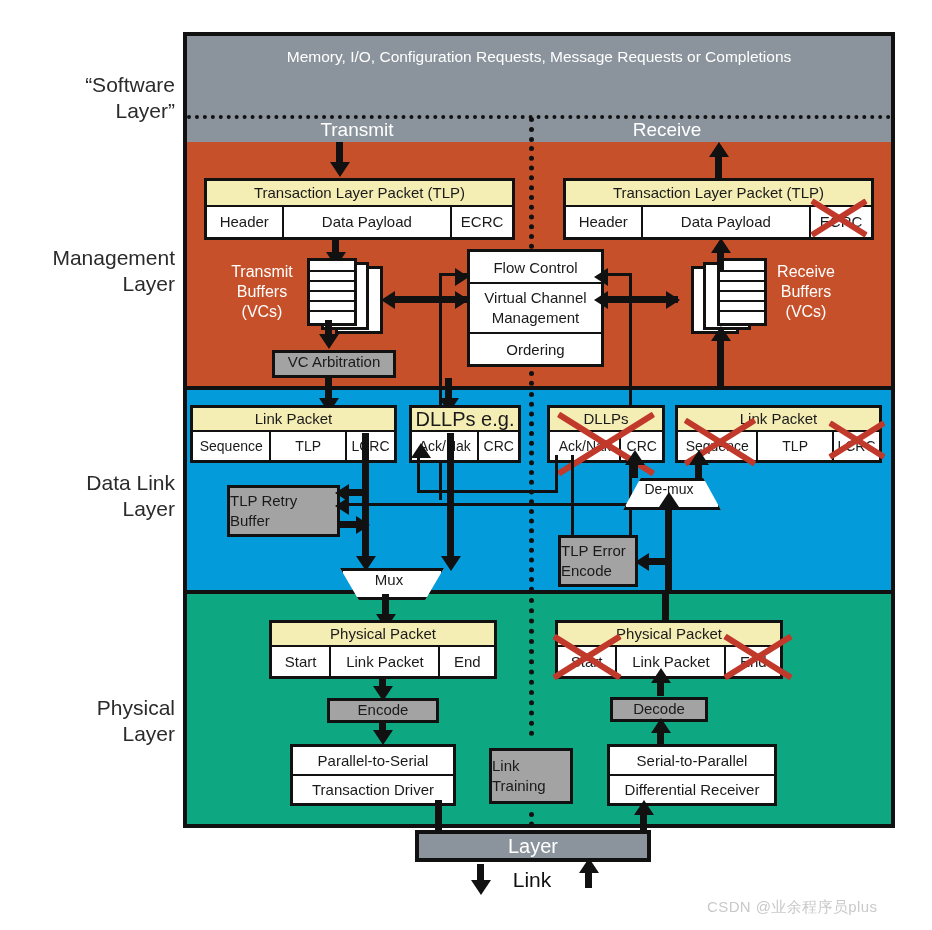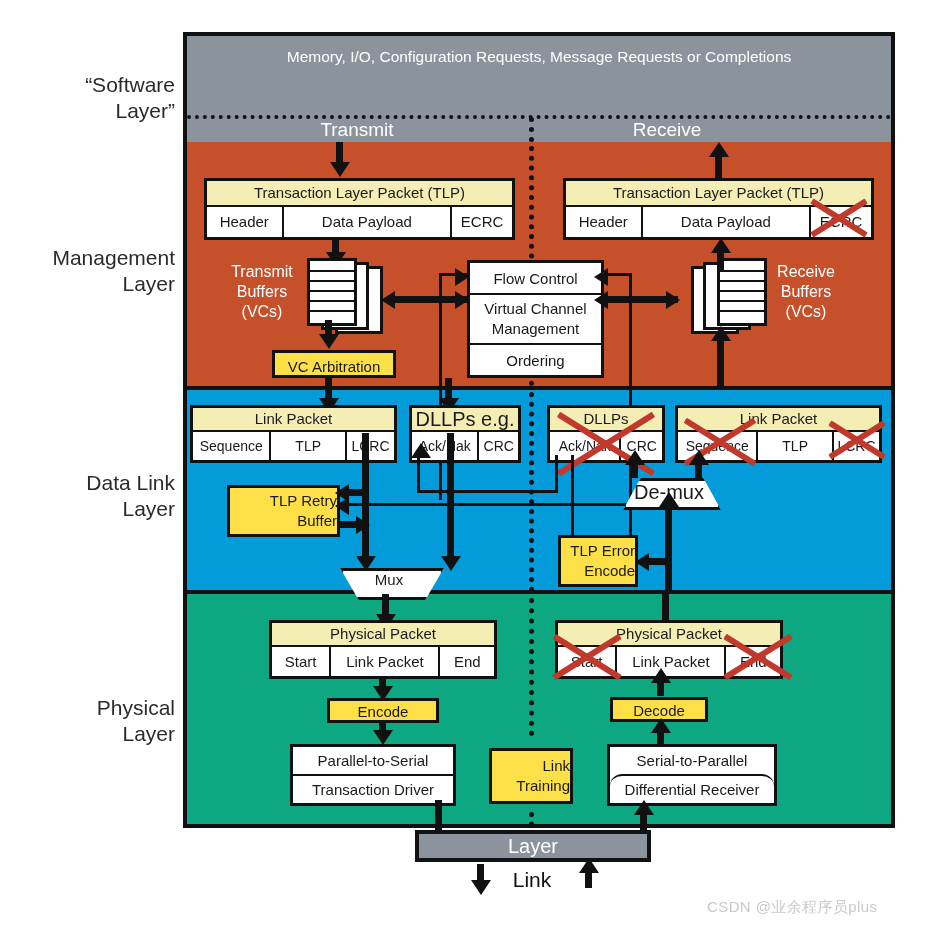--- a/index.html
+++ b/index.html
@@ -26,22 +26,22 @@
   
   .side{left:28px;width:140px;text-align:right;color:#2b2b2b;font-size:21px;line-height:26px;}
 
   
   .pkt{border:3px solid #111;background:#fff;}
   .pkt .hdr{background:#f5eeb4;border-bottom:2px solid #111;text-align:center;color:#1a1a1a;}
   .pkt .row{display:flex;}
   .pkt .row>div{border-right:2px solid #111;text-align:center;color:#1a1a1a;overflow:hidden;white-space:nowrap;}
   .pkt .row>div:last-child{border-right:none;}
 
-  .box{border:3px solid #111;background:#fde047;text-align:center;color:#1a1a1a;
-       display:flex;align-items:flex-end;justify-content:center;}
+  .box{border:3px solid #111;background:#a3a3a3;text-align:center;color:#1a1a1a;
+       display:flex;align-items:flex-start;justify-content:center;}
   .stack-box{border:3px solid #111;background:#fff;}
   .stack-box>div{text-align:center;color:#1a1a1a;display:flex;align-items:center;justify-content:center;}
   .stack-box>div+div{border-top:2px solid #111;}
 
   .capt{color:#fff;text-align:center;font-size:16px;line-height:20px;}
 
   
   .ar{background:#111;position:absolute;}
   .arv{width:7px;}
   .arh{height:7px;}
@@ -159,21 +159,21 @@
     <div>(VCs)</div>
   </div>
 
   <div class="abs ar arv" style="left:318px;top:320px;height:18px;"></div>
   <div class="abs tipd" style="left:312px;top:334px;"></div>
 
   <div class="abs box" style="left:265px;top:350px;width:124px;height:28px;font-size:15px;">
     <span>VC Arbitration</span>
   </div>
 
-  <div class="abs stack-box" style="left:460px;top:260px;width:137px;">
+  <div class="abs stack-box" style="left:460px;top:249px;width:137px;">
     <div style="height:30px;font-size:15px;">
       <span>Flow Control</span>
     </div>
     <div style="height:48px;font-size:15px;line-height:20px;flex-direction:column;">
       <span>Virtual Channel</span>
       <span>Management</span>
     </div>
     <div style="height:30px;font-size:15px;">
       <span>Ordering</span>
     </div>
@@ -308,21 +308,21 @@
   <div class="abs ln lnv" style="left:410px;top:455px;height:38px;"></div>
   <div class="abs ln lnh" style="left:410px;top:490px;width:140px;"></div>
   <div class="abs ln lnv" style="left:548px;top:455px;height:38px;"></div>
   <div class="abs tipu" style="left:404px;top:443px;"></div>
 
   <div class="abs ln lnv" style="left:564px;top:455px;height:88px;"></div>
   <div class="abs ln lnh" style="left:564px;top:540px;width:62px;"></div>
 
   <div class="muxwrap" style="left:616px;top:478px;width:92px;height:26px;">
     <div class="mux up" style="left:0;top:0;width:92px;height:26px;"></div>
-    <div class="muxlbl" style="top:3px;font-size:20px;">De-mux</div>
+    <div class="muxlbl" style="top:3px;font-size:14px;">De-mux</div>
   </div>
   <div class="abs ar arv" style="left:624px;top:462px;height:16px;"></div>
   <div class="abs tipu" style="left:618px;top:450px;"></div>
   <div class="abs ar arv" style="left:688px;top:462px;height:16px;"></div>
   <div class="abs tipu" style="left:682px;top:450px;"></div>
   <div class="abs ar arv" style="left:658px;top:504px;height:90px;"></div>
   <div class="abs tipu" style="left:652px;top:492px;"></div>
 
   <div class="abs box" style="left:551px;top:535px;width:80px;height:52px;flex-direction:column;font-size:15px;line-height:20px;">
     <span>TLP Error</span>
@@ -399,21 +399,21 @@
     <span>Decode</span>
   </div>
 
   <div class="abs ar arv" style="left:650px;top:728px;height:16px;"></div>
   <div class="abs tipu" style="left:644px;top:718px;"></div>
 
   <div class="abs stack-box" style="left:600px;top:744px;width:170px;">
     <div style="height:27px;font-size:15px;">
       <span>Serial-to-Parallel</span>
     </div>
-    <div style="height:27px;font-size:15px;border-radius:12px;">
+    <div style="height:27px;font-size:15px;">
       <span>Differential Receiver</span>
     </div>
   </div>
 
   <div class="abs ar arv" style="left:633px;top:812px;height:32px;"></div>
   <div class="abs tipu" style="left:627px;top:800px;"></div>
 
   <div class="abs ar arv" style="left:655px;top:594px;height:28px;"></div>
 
   <div class="abs port">

